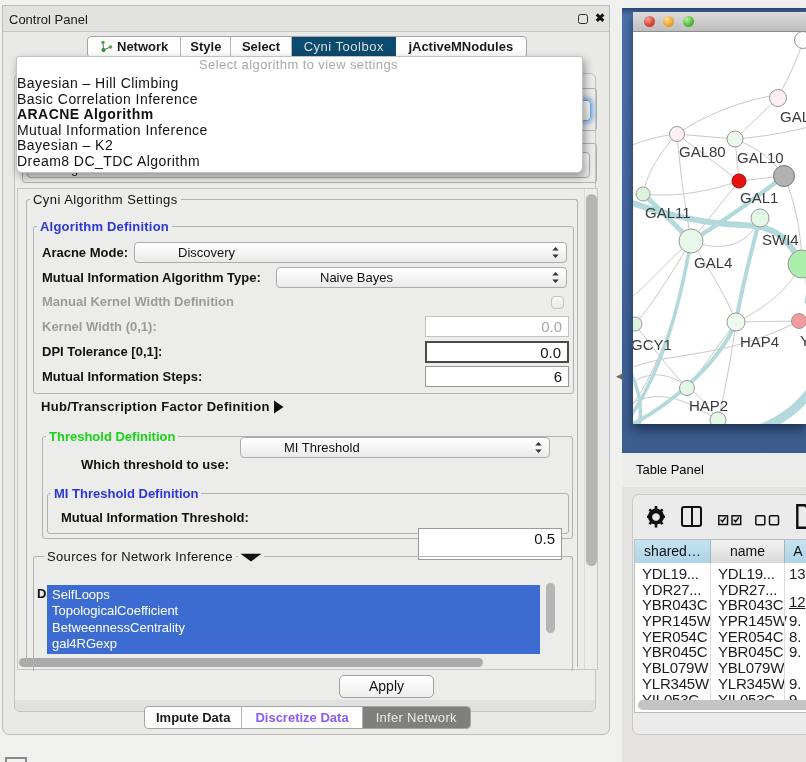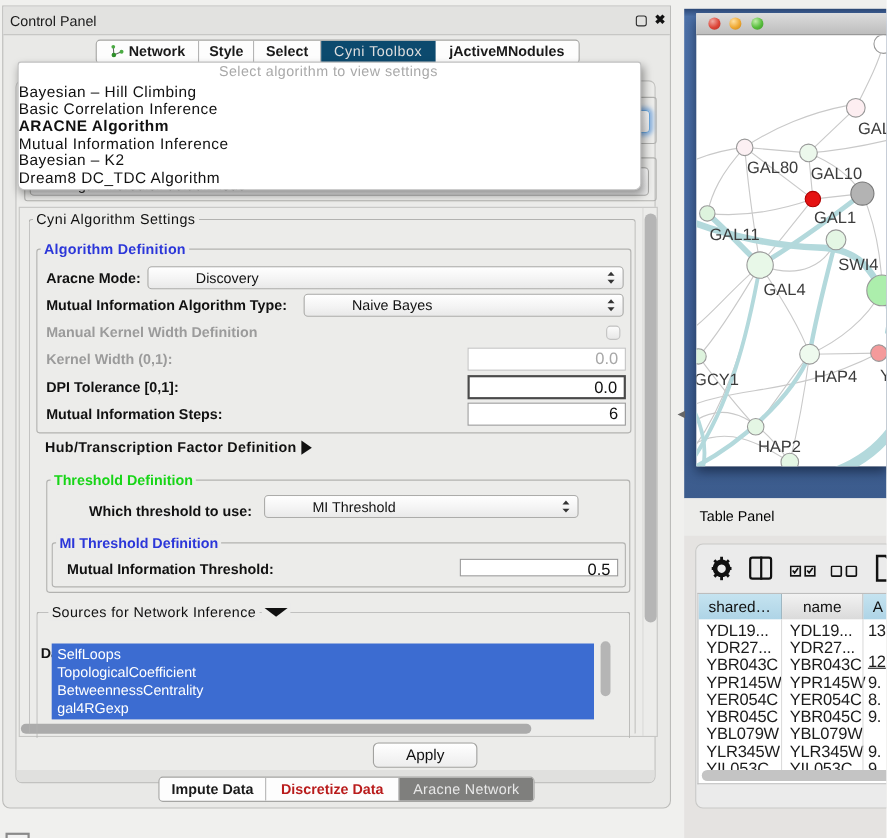--- a/index.html
+++ b/index.html
@@ -80,50 +80,50 @@
     </div>
 
 <div class="lbl" style="left:41px;top:399px;letter-spacing:0.3px;">Hub/Transcription Factor Definition</div>
 <div class="abs" style="left:273px;top:400px;"><svg width="11" height="14" viewBox="0 0 11 14">
         <path d="M1 0.5 L10.5 7 L1 13.5 Z" fill="#111"></path>
       </svg></div>
 
 <div class="group" style="left:42px;top:436px;width:529px;height:101px;"></div>
 <div class="lg" style="left:46px;top:429px;color:#17d517;font-weight:bold;">Threshold Definition</div>
 <div class="lbl" style="left:81px;top:457px;">Which threshold to use:</div>
-<div class="combo" style="left:240px;top:450px;width:286px;height:21px;">
+<div class="combo" style="left:240px;top:437px;width:310px;height:21px;">
       <span class="ct">MI Threshold</span>
       <span class="ar"><svg width="9" height="15" viewBox="0 0 9 15">
           <path d="M1.3 5.6 L4.5 2 L7.7 5.6 Z" fill="#333"></path>
           <path d="M1.3 9.4 L4.5 13 L7.7 9.4 Z" fill="#333"></path>
         </svg></span>
     </div>
 <div class="group" style="left:47px;top:493px;width:520px;height:39px;"></div>
 <div class="lg" style="left:51px;top:486px;color:#2b36d9;font-weight:bold;">MI Threshold Definition</div>
 <div class="lbl" style="left:61px;top:510px;text-align:center;">Mutual Information Threshold:</div>
-<div class="tfield" style="left:418px;top:508px;width:144px;height:16px;">
+<div class="tfield" style="left:418px;top:528px;width:144px;height:32px;">
       <span>0.5</span>
     </div>
 
 <div class="group" style="left:33px;top:556px;width:538px;height:114px;border-bottom:none;border-radius:3px 3px 0 0;"></div>
 <div class="lg" style="left:44px;top:549px;color:#111;letter-spacing:0.35px;">Sources for Network Inference</div>
 <div class="abs" style="left:238px;top:548px;background:#ececea;padding:0 2px;"><svg width="22" height="9" viewBox="0 0 22 9">
         <path d="M0.5 0.8 L21.5 0.8 L11 8.6 Z" fill="#111"></path>
       </svg></div>
 <div class="lbl" style="left:37px;top:566px;margin-top:20px;">Data Attributes</div>
 <div class="abs" style="left:47px;top:585px;width:493px;height:69px;background:#3c6cd1;overflow:hidden;">
   <div style="font-size:13px;color:#fff;padding:2px 0 0 5px;line-height:16.4px;">SelfLoops<br>TopologicalCoefficient<br>BetweennessCentrality<br>gal4RGexp</div>
 </div>
 <div class="thumb" style="left:546px;top:583px;width:9px;height:50px;"></div>
 
 <div class="abs" style="left:339px;top:675px;width:95px;height:23px;background:linear-gradient(#ffffff,#ededed);border:1px solid #a2a2a0;border-radius:5px;box-sizing:border-box;font-size:14px;text-align:center;line-height:21px;color:#111;">Apply</div>
 <div class="abs" style="left:144px;top:706px;height:23px;display:flex;background:#fdfdfd;border:1px solid #a5a5a3;border-radius:4px;overflow:hidden;box-sizing:border-box;">
   <div style="font-size:13px;font-weight:bold;color:#1a1a1a;padding:0 11px;line-height:21px;border-right:1px solid #b5b5b5;">Impute Data</div>
-  <div style="font-size:13px;font-weight:bold;color:#b91c1c;padding:0 13px;line-height:21px;border-right:1px solid #b5b5b5;">Discretize Data</div>
-  <div style="font-size:13px;letter-spacing:0.3px;color:#e8e8e8;background:#7f7f7d;padding:0 13px;line-height:21px;">Aracne Network</div>
+  <div style="font-size:13px;font-weight:bold;color:#8b5cf6;padding:0 13px;line-height:21px;border-right:1px solid #b5b5b5;">Discretize Data</div>
+  <div style="font-size:13px;letter-spacing:0.3px;color:#e8e8e8;background:#7f7f7d;padding:0 13px;line-height:21px;">Infer Network</div>
 </div>
 
 <div class="abs" style="left:87px;top:36px;height:22px;display:flex;background:#fdfdfd;border:1px solid #a5a5a3;border-radius:4px;overflow:hidden;box-sizing:border-box;">
   <div style="font-size:13px;font-weight:bold;color:#1a1a1a;padding:0 12px;line-height:20px;border-right:1px solid #b5b5b5;"><span style="display:inline-block;position:relative;top:2px;margin-right:4px;"><svg width="13" height="13" viewBox="0 0 13 13">
             <path d="M3 2.5 L3.5 10 L10.5 7" fill="none" stroke="#666" stroke-width="1"></path>
             <circle cx="3" cy="2.5" r="1.7" fill="#4aaa42"></circle>
             <circle cx="3.5" cy="10" r="2.1" fill="#2f8f2a"></circle>
             <circle cx="10.5" cy="7" r="1.8" fill="#4aaa42"></circle>
           </svg></span>Network</div>
   <div style="font-size:13px;font-weight:bold;color:#1a1a1a;padding:0 9px;line-height:20px;border-right:1px solid #b5b5b5;">Style</div>

